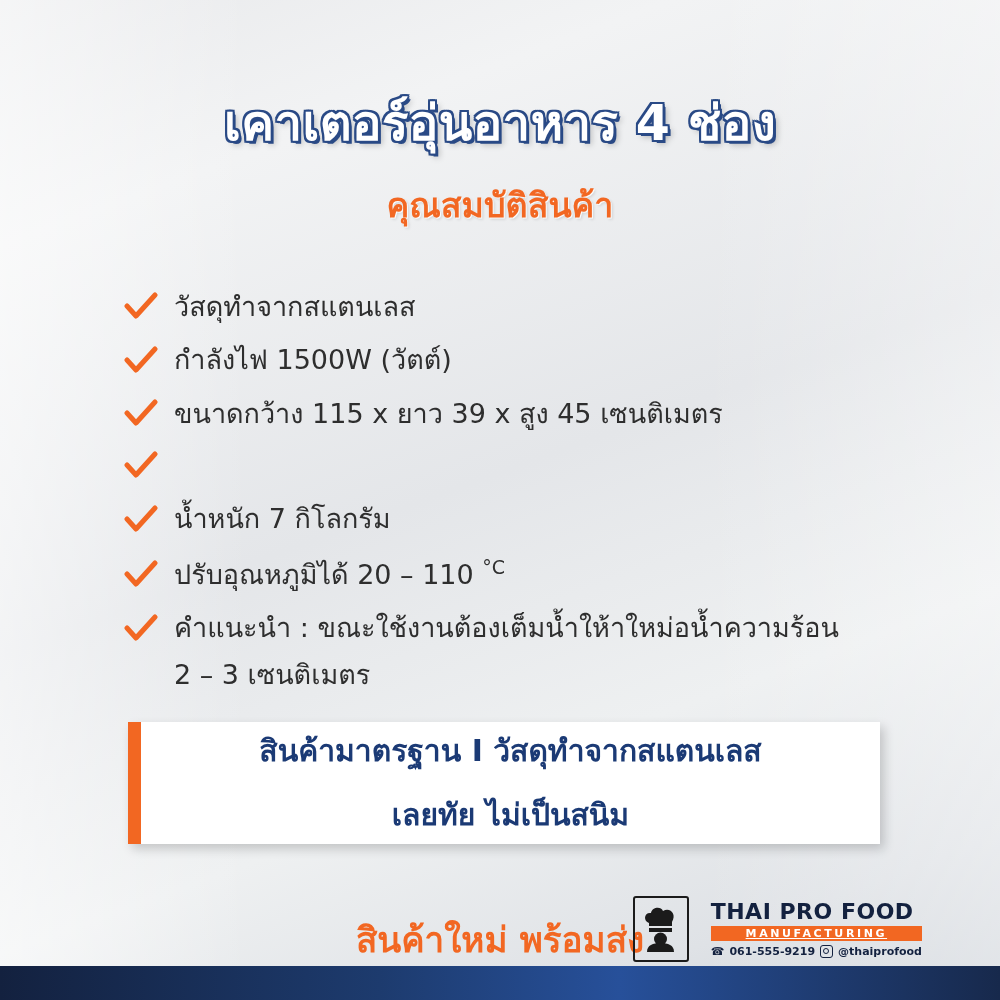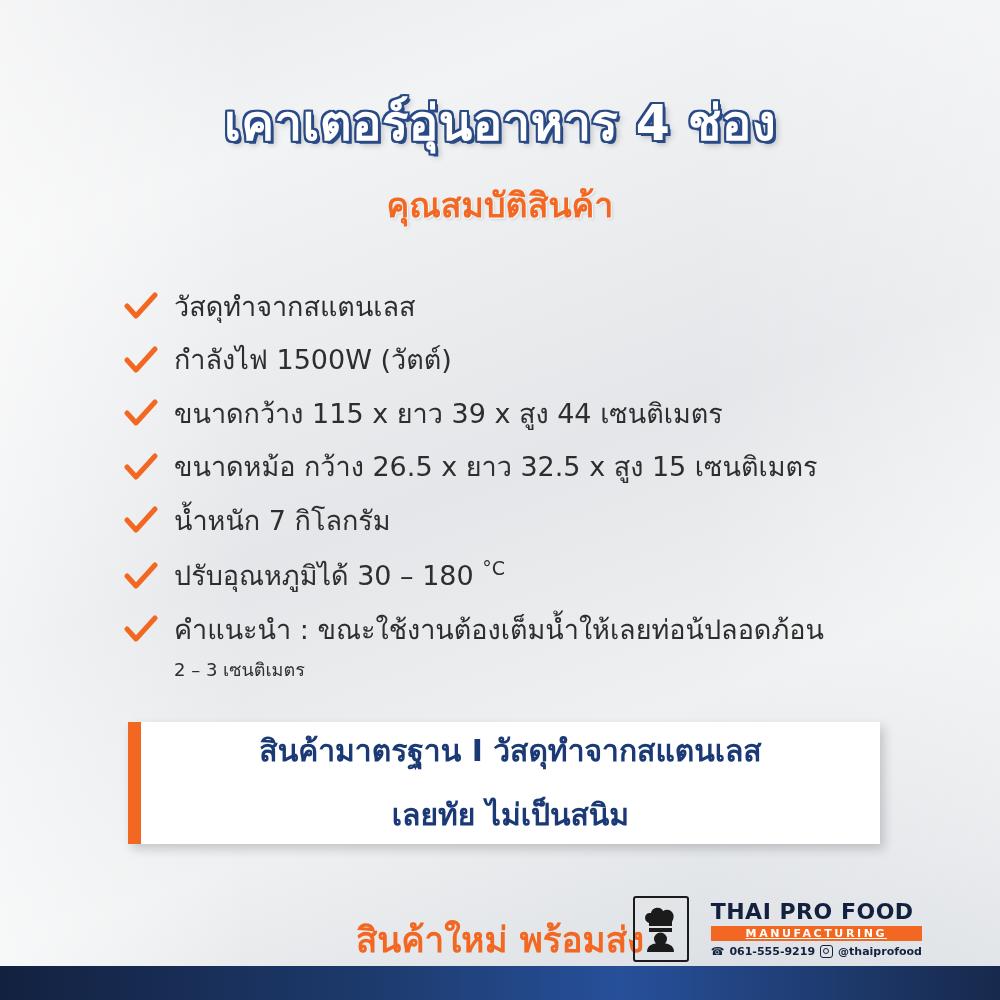--- a/index.html
+++ b/index.html
@@ -86,21 +86,21 @@
     width: 34px;
     height: 34px;
   }
   .feature-text {
     font-size: 27px;
     color: #2e2e2e;
     line-height: 1.35;
     padding-top: 1px;
   }
   .feature-cont {
-    font-size: 18px;
+    font-size: 27px;
     color: #2e2e2e;
     line-height: 1.35;
     margin-left: 50px;
     margin-top: -6px;
     margin-bottom: 14px;
   }
   .sup-c {
     font-size: 19px;
     vertical-align: super;
   }
@@ -231,57 +231,56 @@
       </span>
       <span class="feature-text">กำลังไฟ 1500W (วัตต์)</span>
     </div>
 
     <div class="feature">
       <span class="check">
         <svg viewBox="0 0 34 34">
             <path d="M3 15 L12 25 L31 4" fill="none" stroke="#f26722" stroke-width="5" stroke-linecap="round" stroke-linejoin="round"></path>
           </svg>
       </span>
-      <span class="feature-text">ขนาดกว้าง 115 x ยาว 39 x สูง 44 เซนติเมตร</span>
-    </div>
-
-    <div class="feature">
-      <span class="check">
-        <svg viewBox="0 0 34 34">
-            <path d="M3 15 L12 25 L31 4" fill="none" stroke="#f26722" stroke-width="5" stroke-linecap="round" stroke-linejoin="round"></path>
-          </svg>
-      </span>
-      <span class="feature-text">ขนาดหม้อ กว้าง 26.5 x ยาว 32.5 x สูง 15 เซนติเมตร</span>
+      <span class="feature-text">ขนาดกว้าง 115 x ยาว 39 x สูง 45 เซนติเมตร</span>
+    </div>
+
+    <div class="feature">
+      <span class="check">
+        <svg viewBox="0 0 34 34">
+            <path d="M3 15 L12 25 L31 4" fill="none" stroke="#f26722" stroke-width="5" stroke-linecap="round" stroke-linejoin="round"></path>
+          </svg>
+      </span>
     </div>
 
     <div class="feature">
       <span class="check">
         <svg viewBox="0 0 34 34">
             <path d="M3 15 L12 25 L31 4" fill="none" stroke="#f26722" stroke-width="5" stroke-linecap="round" stroke-linejoin="round"></path>
           </svg>
       </span>
       <span class="feature-text">น้ำหนัก 7 กิโลกรัม</span>
     </div>
 
     <div class="feature">
       <span class="check">
         <svg viewBox="0 0 34 34">
             <path d="M3 15 L12 25 L31 4" fill="none" stroke="#f26722" stroke-width="5" stroke-linecap="round" stroke-linejoin="round"></path>
           </svg>
       </span>
-      <span class="feature-text"><span>ปรับอุณหภูมิได้  30 – 180 </span><span class="sup-c">°C</span></span>
-    </div>
-
-    <div class="feature">
-      <span class="check">
-        <svg viewBox="0 0 34 34">
-            <path d="M3 15 L12 25 L31 4" fill="none" stroke="#f26722" stroke-width="5" stroke-linecap="round" stroke-linejoin="round"></path>
-          </svg>
-      </span>
-      <span class="feature-text">คำแนะนำ : ขณะใช้งานต้องเต็มน้ำให้เลยท่อน้ปลอดภ้อน</span>
+      <span class="feature-text"><span>ปรับอุณหภูมิได้  20 – 110 </span><span class="sup-c">°C</span></span>
+    </div>
+
+    <div class="feature">
+      <span class="check">
+        <svg viewBox="0 0 34 34">
+            <path d="M3 15 L12 25 L31 4" fill="none" stroke="#f26722" stroke-width="5" stroke-linecap="round" stroke-linejoin="round"></path>
+          </svg>
+      </span>
+      <span class="feature-text">คำแนะนำ : ขณะใช้งานต้องเต็มน้ำให้าใหม่อน้ำความร้อน</span>
     </div>
 
     <div class="feature-cont">2 – 3 เซนติเมตร</div>
   </div>
 
   <div class="banner">
     <div class="banner-line">สินค้ามาตรฐาน I วัสดุทำจากสแตนเลส</div>
     <div class="banner-line">เลยทัย ไม่เป็นสนิม</div>
   </div>
 

